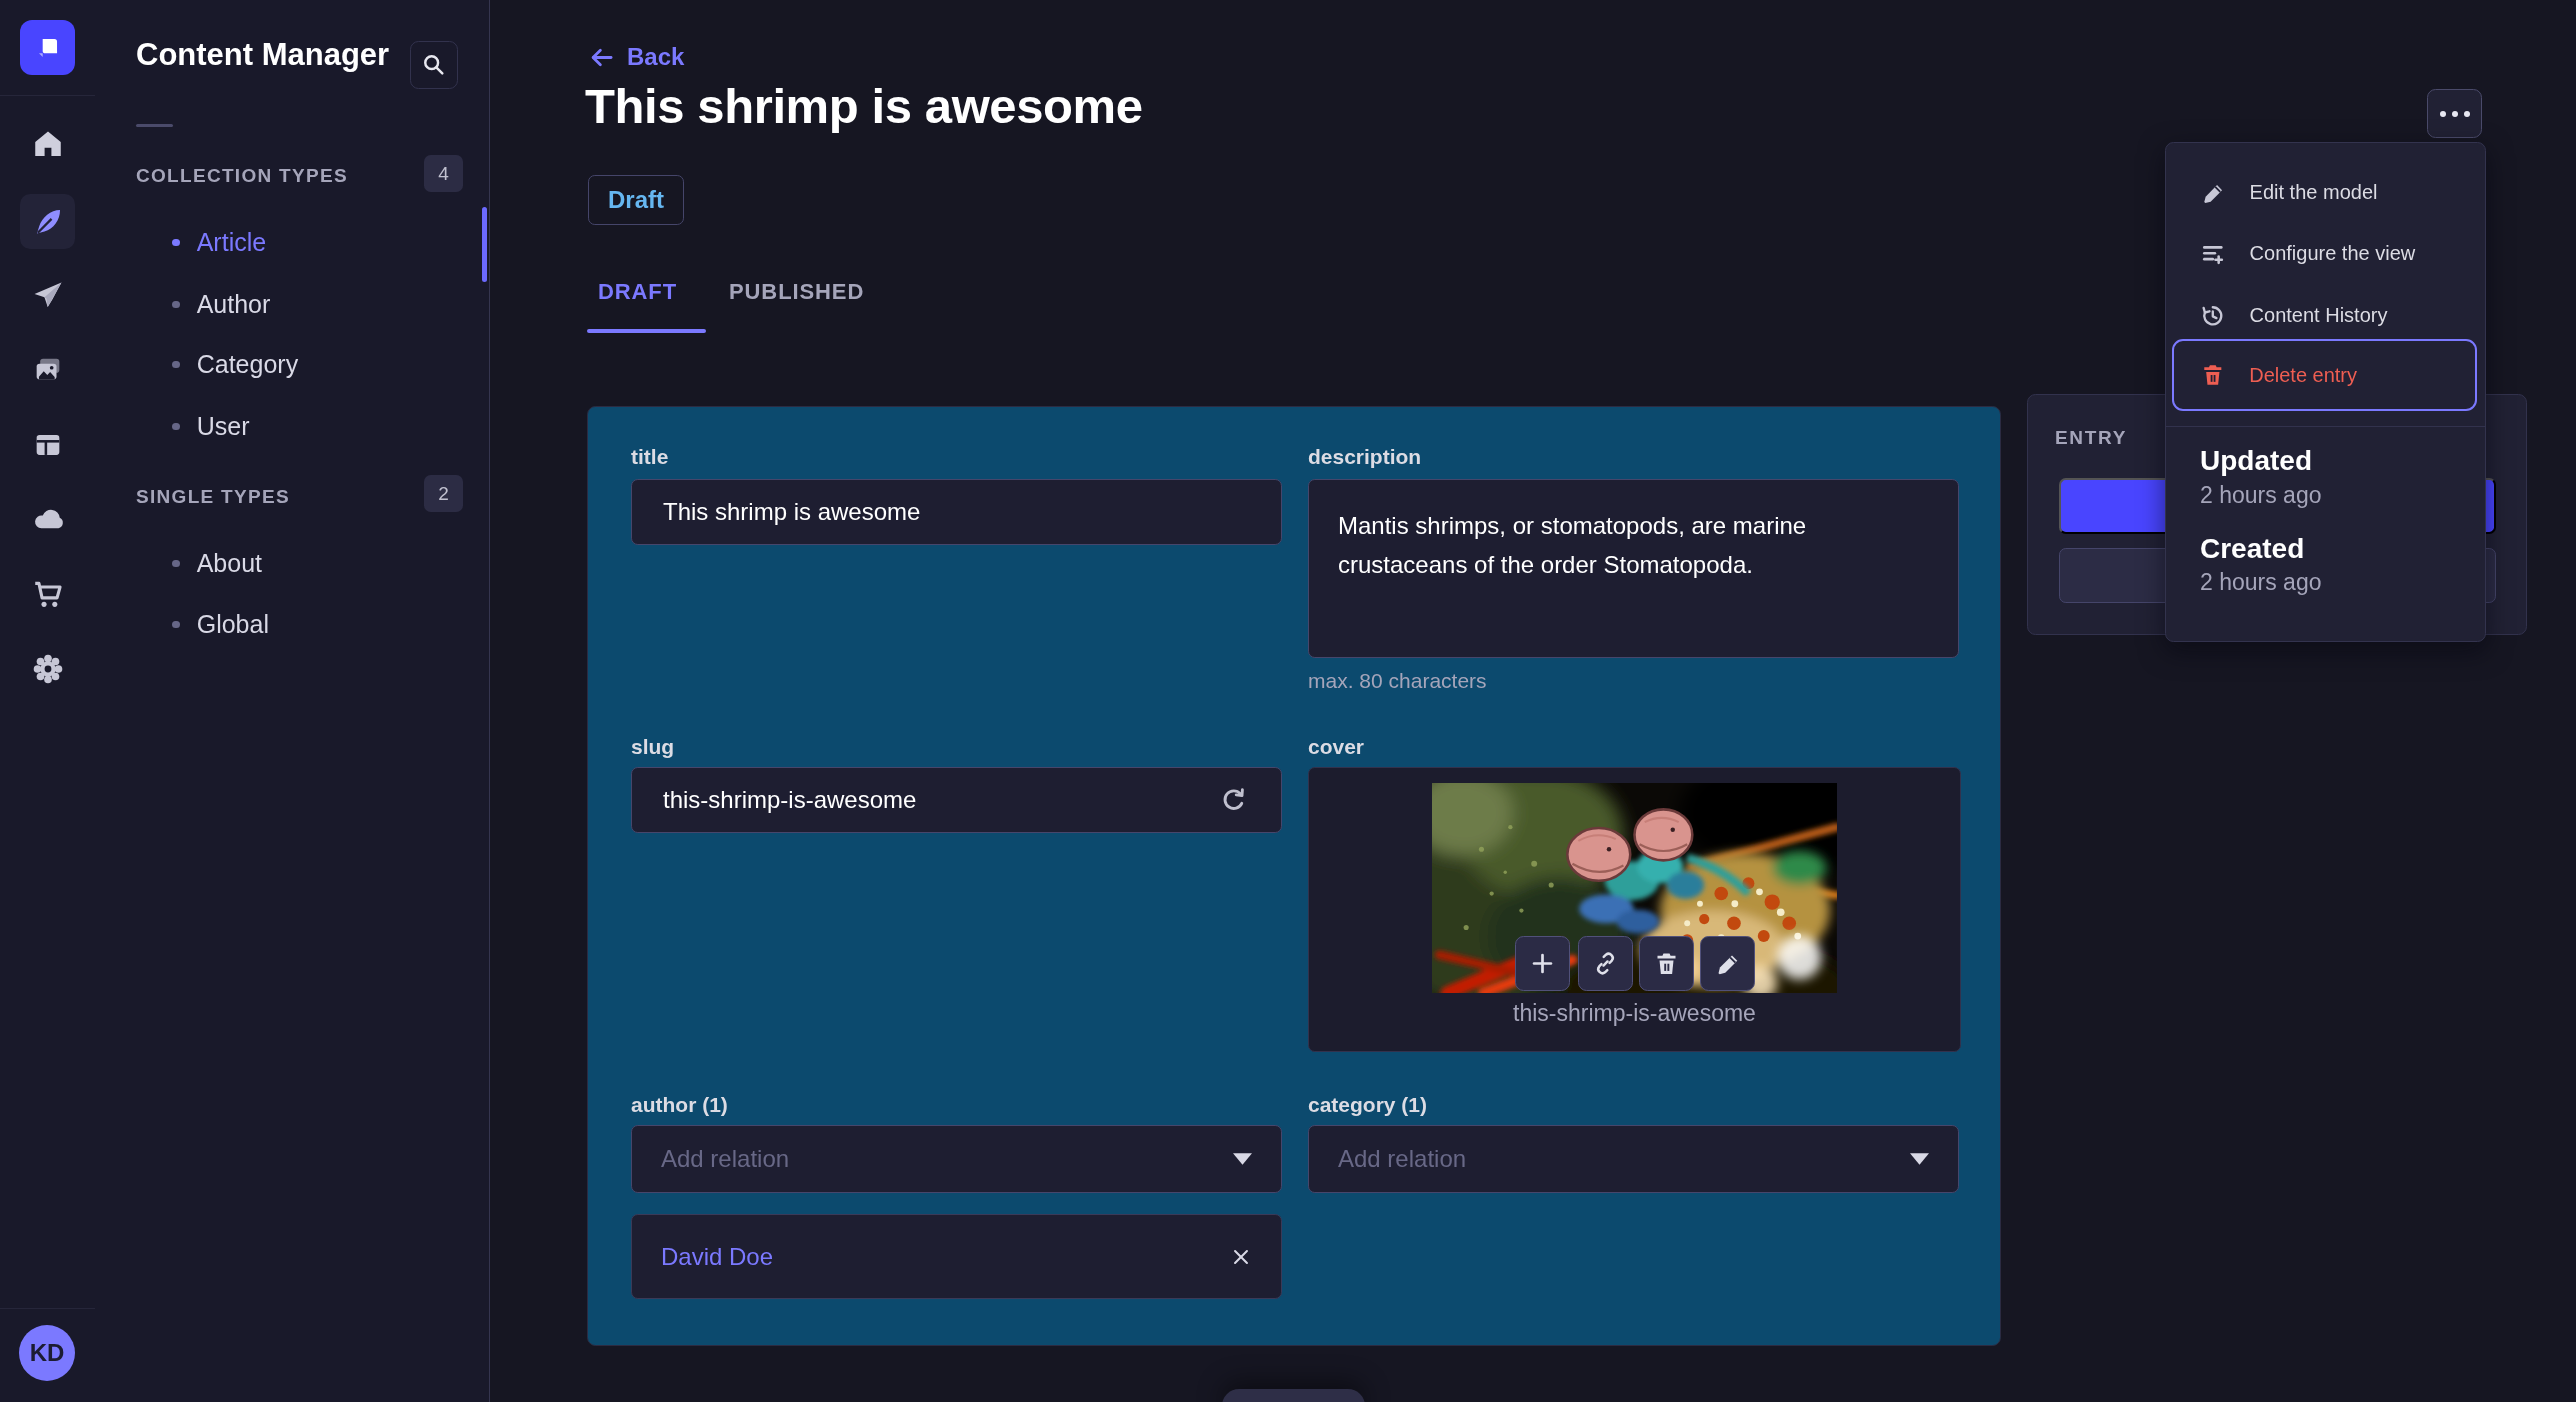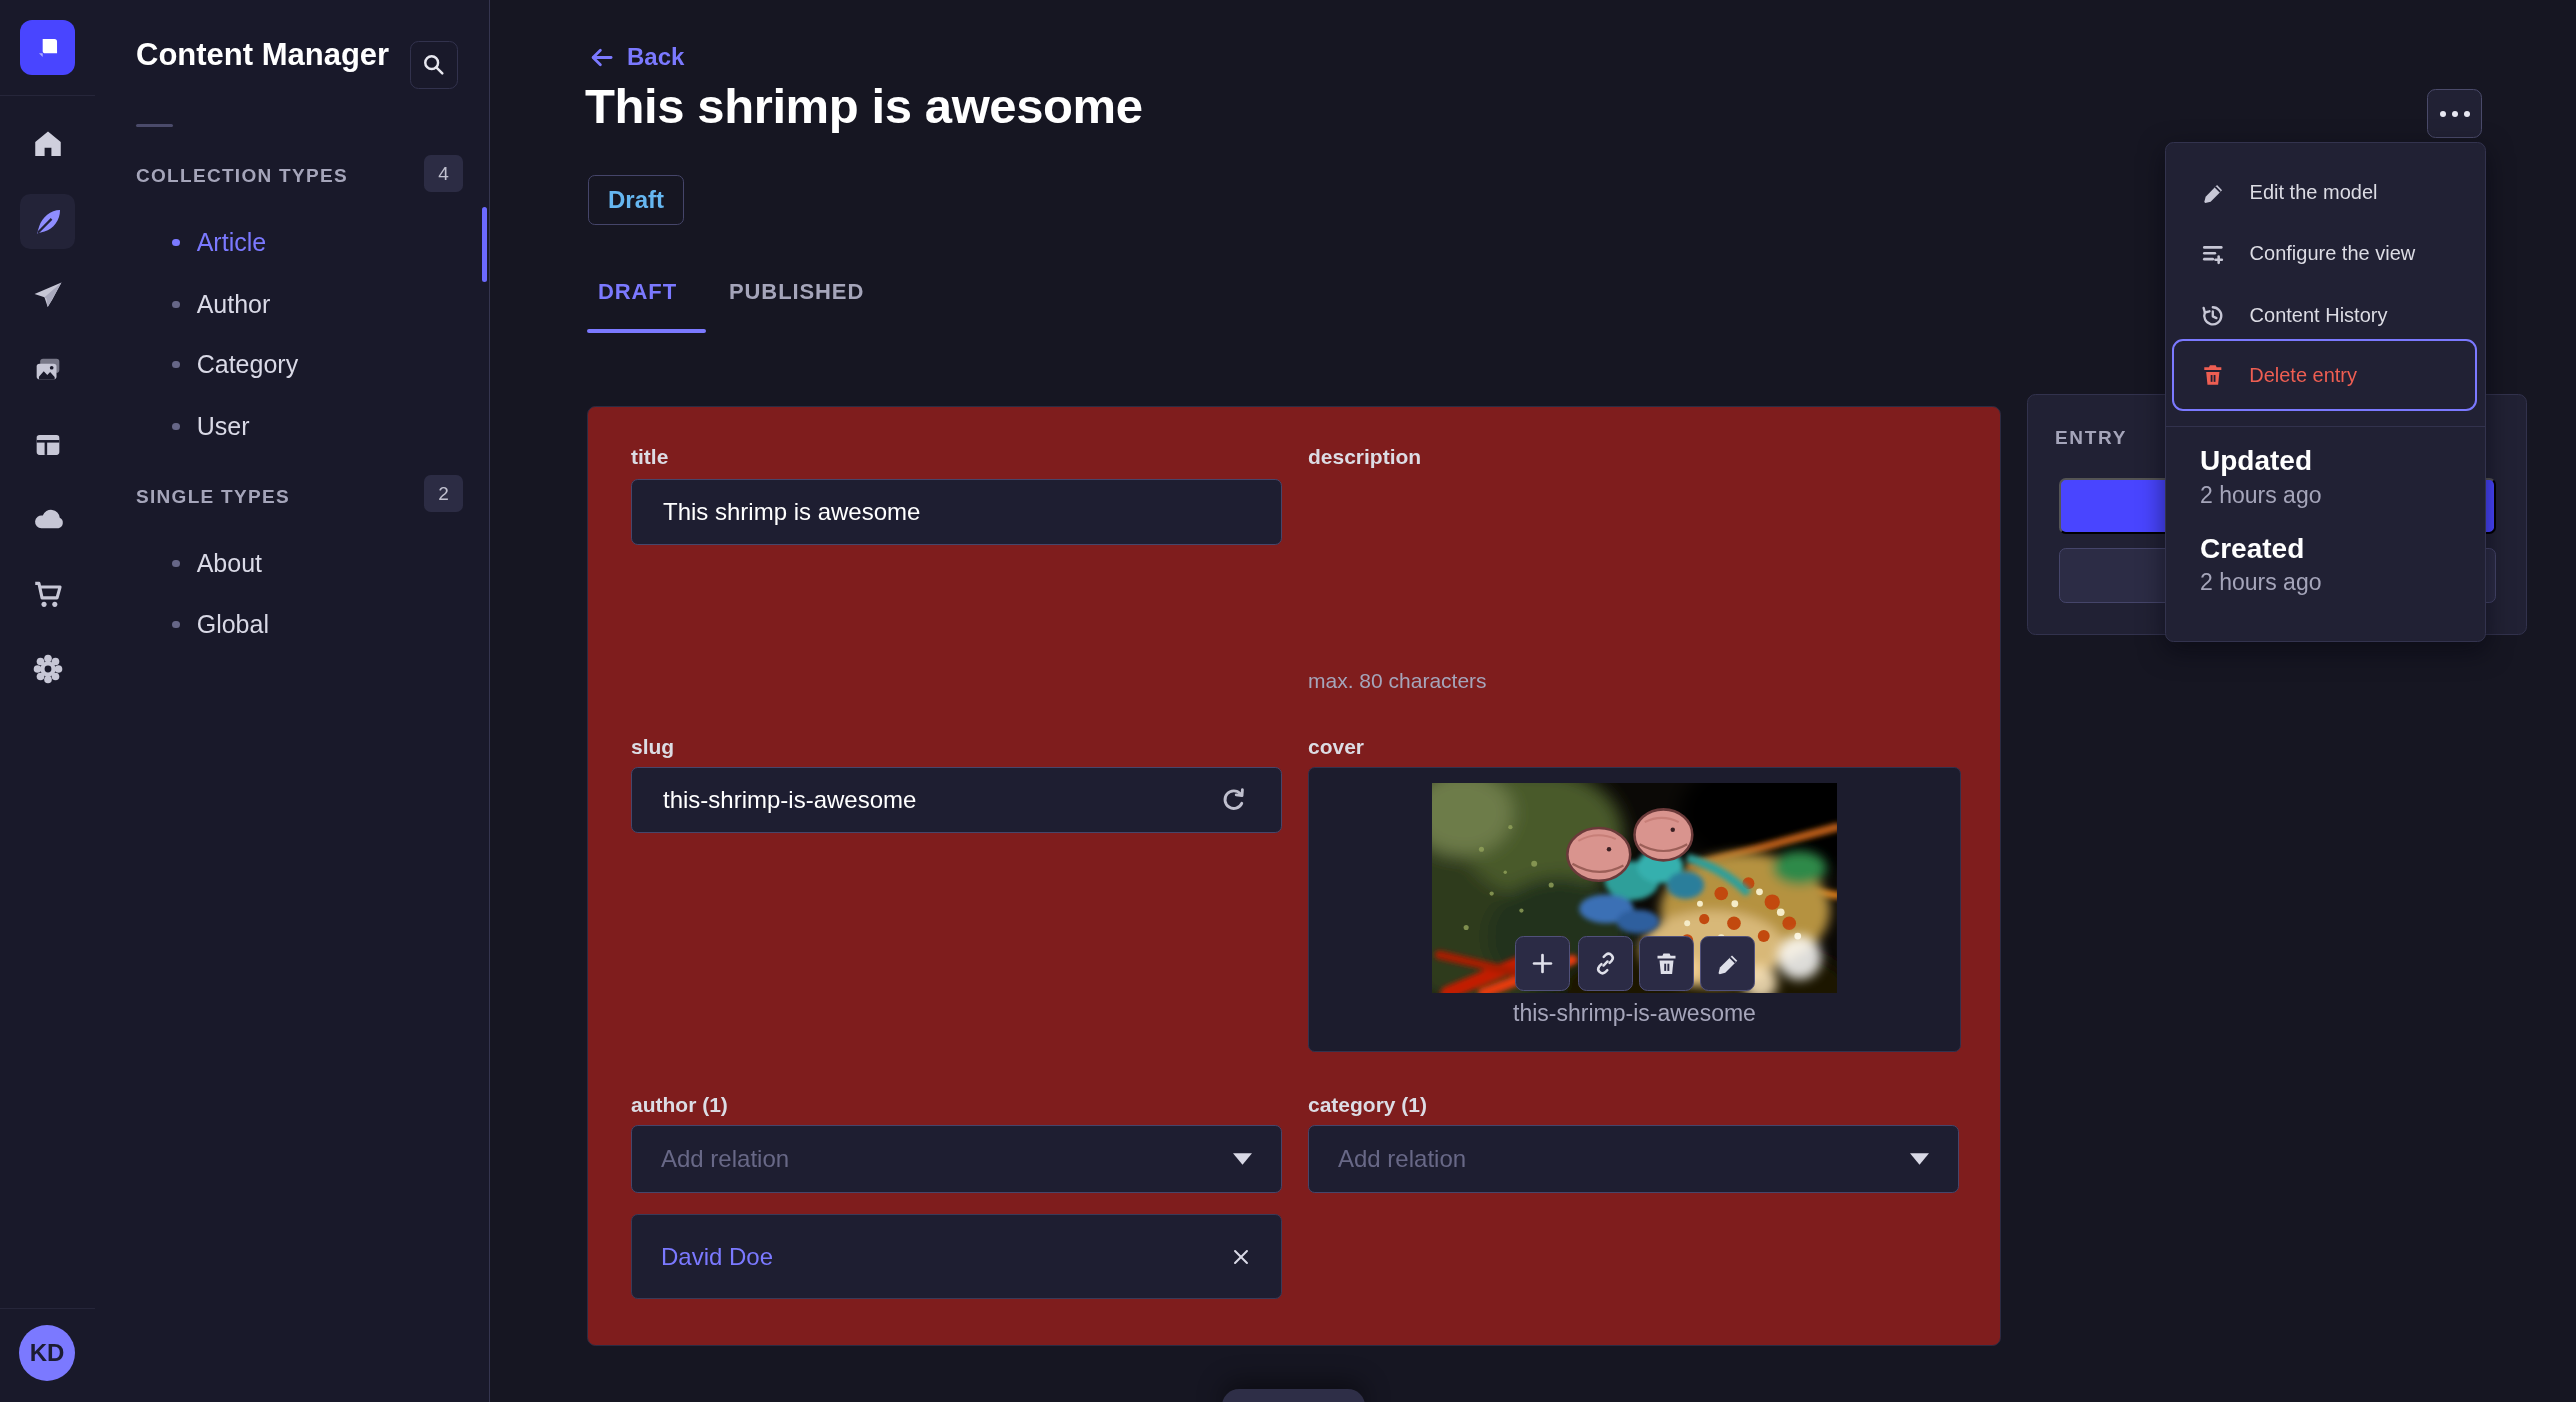--- a/index.html
+++ b/index.html
@@ -37,21 +37,21 @@
   .h1{left:585px;top:78px;font-size:49px;font-weight:700;color:#fff;letter-spacing:-0.4px;}
   .draft-badge{left:588px;top:175px;height:48px;padding:0 19px;border:1.3px solid #45456a;border-radius:6.8px;
                color:#66b7f1;font-size:24px;font-weight:600;display:flex;align-items:center;}
   .tab{top:279px;font-size:22px;font-weight:700;letter-spacing:0.9px;cursor:pointer;}
   .tab.on{color:#7b79ff;} .tab.off{color:#a5a5ba;font-weight:600;}
   .tab-underline{left:587px;top:329px;width:119px;height:4.3px;background:#7b79ff;border-radius:2.6px;}
   .more-btn{left:2427px;top:89px;width:55px;height:49px;border:0.9px solid #4a4a6a;border-radius:8.5px;
             background:#212134;display:flex;align-items:center;justify-content:center;gap:6px;cursor:pointer;}
   .more-btn i{width:6px;height:6px;border-radius:50%;background:#e8e8f2;display:block;}
   
-  .card{left:587px;top:406px;width:1412px;height:938px;background:#7f1d1d;border:0.9px solid #2b2b42;border-radius:8.5px;}
+  .card{left:587px;top:406px;width:1412px;height:938px;background:#0c4a6e;border:0.9px solid #2b2b42;border-radius:8.5px;}
   .f-label{font-size:21px;font-weight:600;color:#dcdce4;}
   .tinput{width:651px;height:66px;background:#1e1e31;border:0.9px solid #46466b;border-radius:6.8px;
           color:#fff;font-size:24px;padding:0 0 0 31px;box-sizing:border-box;outline:none;
           font-family:"Liberation Sans","DejaVu Sans",sans-serif;}
   .tarea{width:651px;height:179px;background:#1e1e31;border:0.9px solid #46466b;border-radius:6.8px;
          color:#fff;font-size:24px;line-height:39px;padding:25.6px 29px;box-sizing:border-box;white-space:pre-wrap;}
   .hint{font-size:21px;color:#a5a5ba;}
   .combo{width:651px;height:68px;background:#1e1e31;border:0.9px solid #46466b;border-radius:6.8px;
          display:flex;align-items:center;justify-content:space-between;padding:0 29px;box-sizing:border-box;cursor:pointer;}
   .combo .ph{color:#686887;font-size:24px;}
@@ -227,20 +227,21 @@
       <i></i>
       <i></i>
   </button>
 
   <section class="card ab">
 
     <div class="f-label ab" style="left:43px;top:38px">title</div>
     <input class="tinput ab" style="left: 43px; top: 72px;" readonly="" value="This shrimp is awesome">
 
     <div class="f-label ab" style="left:720px;top:38px">description</div>
+    <div class="tarea ab" style="left:720px;top:72px">Mantis shrimps, or stomatopods, are marine crustaceans of the order Stomatopoda.</div>
     <div class="hint ab" style="left:720px;top:262px">max. 80 characters</div>
 
     <div class="f-label ab" style="left:43px;top:328px">slug</div>
     <input class="tinput ab" style="left: 43px; top: 360px; padding-right: 77px;" readonly="" value="this-shrimp-is-awesome">
     <div class="ab" style="left:630px;top:378px;cursor:pointer">
       <svg width="31" height="31" viewBox="0 0 24 24">
         <path d="M18.4 14.2 a6.8 6.8 0 1 1 -1.1-7.4" fill="none" stroke="#c0c0cf" stroke-width="2.2" stroke-linecap="round"></path>
         <polyline points="18.9,3.6 18.6,8.2 14.1,7.6" fill="none" stroke="#c0c0cf" stroke-width="2.2" stroke-linecap="round" stroke-linejoin="round"></polyline>
       </svg>
     </div>

